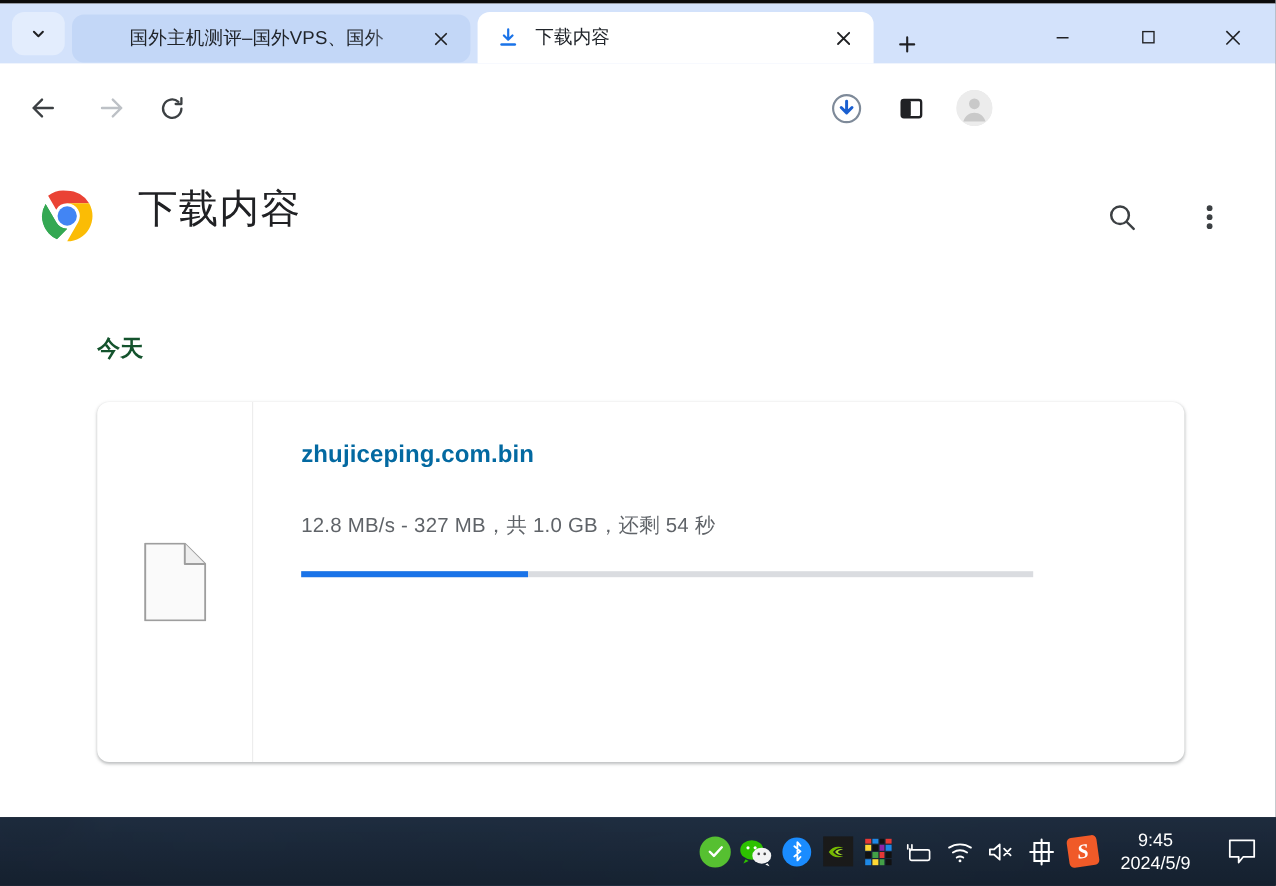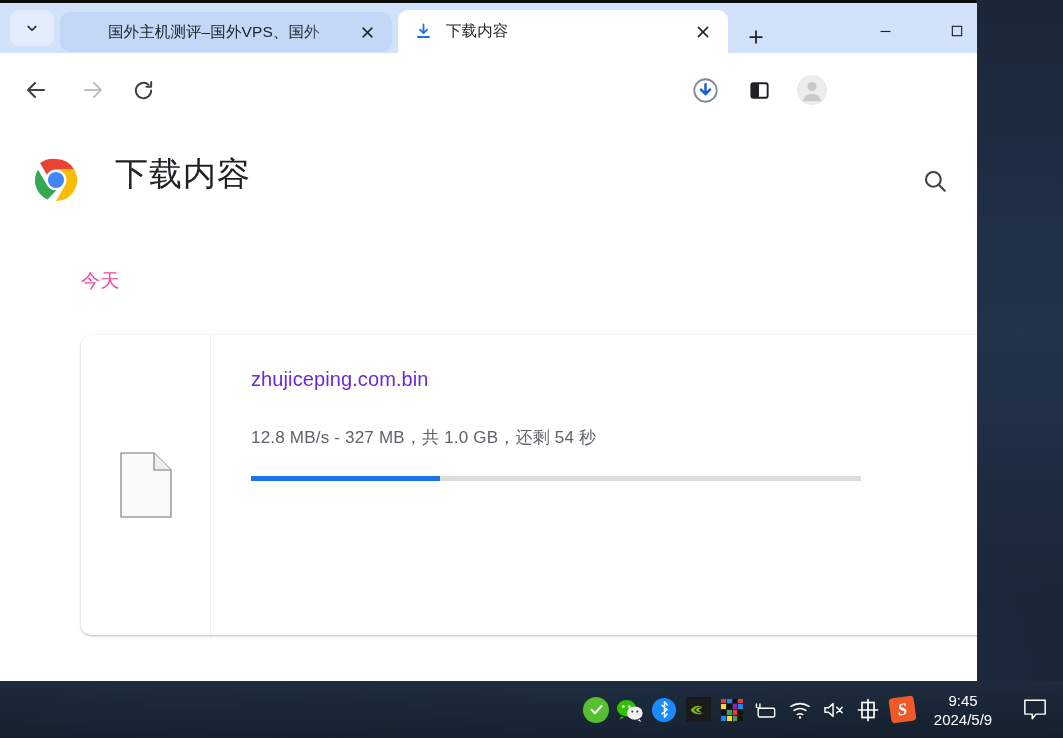--- a/index.html
+++ b/index.html
@@ -26,21 +26,21 @@
       radial-gradient(circle at 24% 35%, rgba(255,255,255,.05) 0 5px, rgba(0,0,0,0) 6px),
       radial-gradient(circle at 41% 70%, rgba(255,255,255,.04) 0 7px, rgba(0,0,0,0) 8px),
       radial-gradient(circle at 62% 40%, rgba(255,255,255,.04) 0 6px, rgba(0,0,0,0) 7px),
       radial-gradient(circle at 78% 75%, rgba(255,255,255,.03) 0 8px, rgba(0,0,0,0) 9px),
       radial-gradient(circle at 3% 20%, rgba(0,0,0,.45) 0 40px, rgba(0,0,0,0) 60px);
     filter: blur(4px);
   }
 
   
   #browser {
-    position: absolute; left: 0; top: 0; width: 977px; height: 681px;
+    position: absolute; left: 0; top: 0; width: 1063px; height: 681px;
     background: #ffffff;
     overflow: hidden;
   }
   #topblack { position:absolute; left:0; top:0; width:1063px; height:3px; background:#0b0b0b; }
 
   
   #tabstrip {
     position: absolute; left: 0; top: 3px; width: 1063px; height: 50px;
     background: #d3e2fb;
   }
@@ -152,21 +152,21 @@
     position:absolute; left:115px; top:152px;
     font-size:33px; color:#202124; letter-spacing:1px;
     font-family:"Liberation Sans","DejaVu Sans",sans-serif;
   }
   #hdr-search { position:absolute; left:917px; top:163px; width:36px;height:36px;
      display:flex;align-items:center;justify-content:center;cursor:pointer;}
   #hdr-more { position:absolute; left:990px; top:163px; width:36px;height:36px;
      display:flex;align-items:center;justify-content:center;cursor:pointer;}
 
   #today-label {
-    position:absolute; left:81px; top:268px; font-size:19px; color:#ec4899; letter-spacing:.5px;
+    position:absolute; left:81px; top:278px; font-size:19px; color:#14532d; letter-spacing:.5px;font-weight:bold;
   }
 
   
   #watermark {
     position:absolute; left:186px; top:246px;
     font-size:58px; font-weight:bold; font-style:italic;
     color:#fbdfdf;
     transform: rotate(24deg);
     transform-origin: left top;
     white-space:nowrap;
@@ -180,21 +180,21 @@
     position:absolute; left:81px; top:335px; width:906px; height:300px;
     background:#fff; border-radius:10px;
     box-shadow: 0 1px 3px rgba(60,64,67,.22), 0 1px 2px rgba(60,64,67,.14);
     display:flex;
   }
   #dl-iconcol {
     width:130px; flex:0 0 130px; border-right:1px solid #ededed;
     display:flex; align-items:center; justify-content:center;
   }
   #dl-body { flex:1 1 auto; padding:33px 0 0 40px; position:relative;}
-  #dl-filename { font-size:20px; font-weight:normal; color:#6d28d9; letter-spacing:.1px;}
+  #dl-filename { font-size:20px; font-weight:bold; color:#0369a1; letter-spacing:.1px;}
   #dl-url { margin-top:19px; font-size:17px; color:#5f6368; letter-spacing:.2px;}
   #dl-status { margin-top:35px; font-size:17px; color:#5f6368; letter-spacing:.2px;}
   #dl-progress-track {
     margin-top:27px; width:610px; height:5px; background:#dadce0; border-radius:0;
     cursor:pointer;
   }
   #dl-progress-fill { height:5px; background:#1a73e8; width:31%; }
   #dl-actions { margin-top:29px; display:flex; gap:12px;}
   .dl-btn {
     height:47px; min-width:99px; padding:0 22px;

